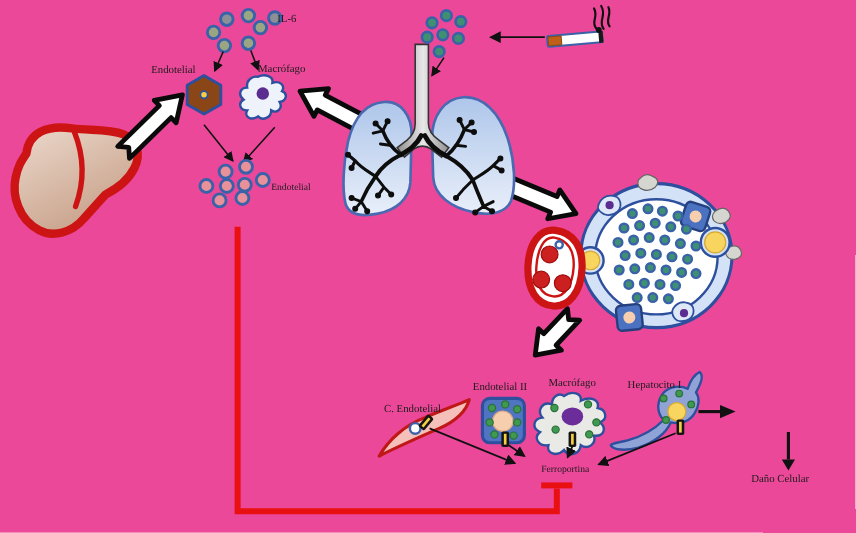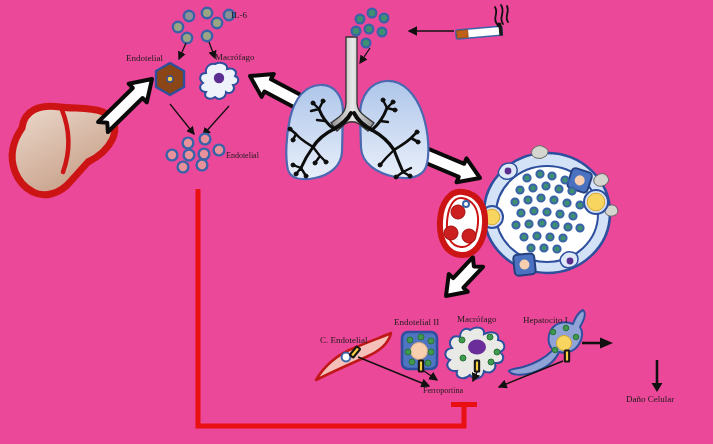--- a/index.html
+++ b/index.html
@@ -320,16 +320,16 @@
 </svg>
 
 <div class="lbl" style="left:231px;top:10px;">IL-6</div>
 <div class="lbl" style="left:126px;top:53px;">Endotelial</div>
 <div class="lbl" style="left:215px;top:52px;">Macrófago</div>
 <div class="lbl small" style="left:226px;top:151px;">Endotelial</div>
 <div class="lbl" style="left:320px;top:311px;margin-top:24px;">C. Endotelial</div>
 <div class="lbl" style="left:394px;top:317px;">Endotelial II</div>
 <div class="lbl" style="left:457px;top:314px;">Macrófago</div>
 <div class="lbl" style="left:523px;top:315px;">Hepatocito I</div>
-<div class="lbl small" style="left:423px;top:386px;">Ferroportina</div>
+<div class="lbl small" style="left:451px;top:386px;">Ferroportina</div>
 <div class="lbl" style="left:626px;top:394px;width:72px;text-align:left;white-space:normal;">Daño Celular</div>
 
 </div>
 
 </body></html>

